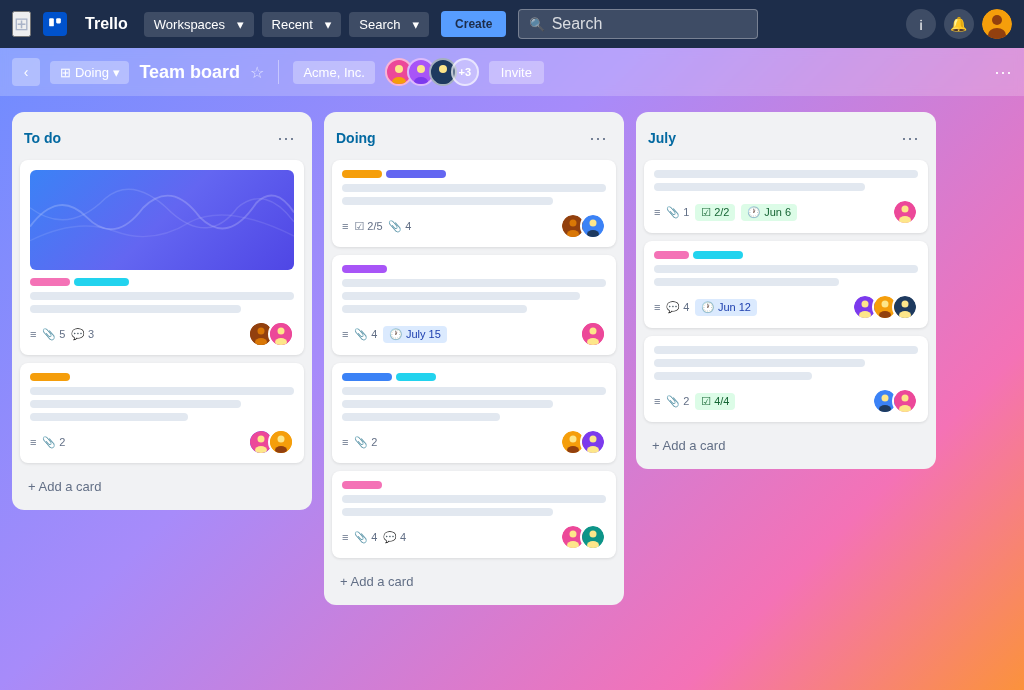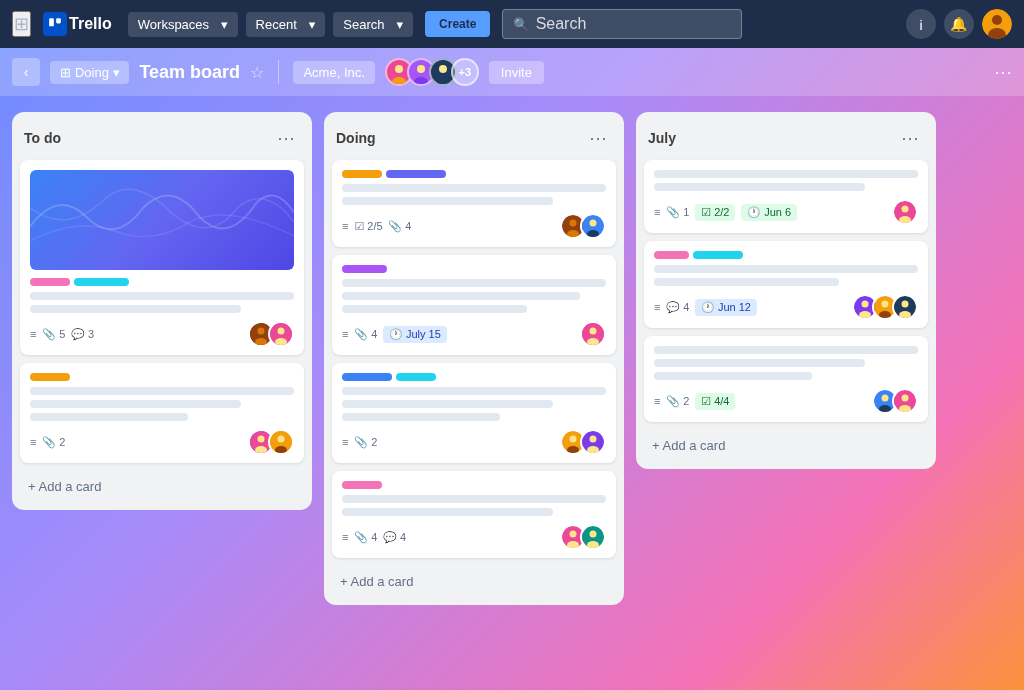--- a/index.html
+++ b/index.html
@@ -15,21 +15,21 @@
       height: 48px;
       background: #1d2d4a;
       display: flex;
       align-items: center;
       padding: 0 12px;
       gap: 8px;
       flex-shrink: 0;
     }
     .nav-grid-icon { color: #aab4c8; font-size: 18px; cursor: pointer; margin-right: 4px; }
     .trello-logo {
-      display: flex; align-items: center; gap: 2px;
+      display: flex; align-items: center; gap: 18px;
       color: white; font-weight: 700; font-size: 16px;
       margin-right: 8px;
       text-align: center;
     }
     .trello-logo-icon {
       width: 24px; height: 24px;
       background: #0052cc;
       border-radius: 4px;
       display: flex; align-items: center; justify-content: center;
       color: white; font-size: 13px; font-weight: 900;
@@ -209,21 +209,21 @@
     }
     .col-header {
       display: flex;
       align-items: center;
       justify-content: space-between;
       padding: 2px 4px 8px 4px;
     }
     .col-title {
       font-size: 14px;
       font-weight: 600;
-      color: #404040;
+      color: #0369a1;
     }
     .col-menu-btn {
       background: none; border: none;
       color: #626f86;
       font-size: 18px;
       cursor: pointer;
       width: 28px; height: 28px;
       border-radius: 4px;
       display: flex; align-items: center; justify-content: center;
     }

